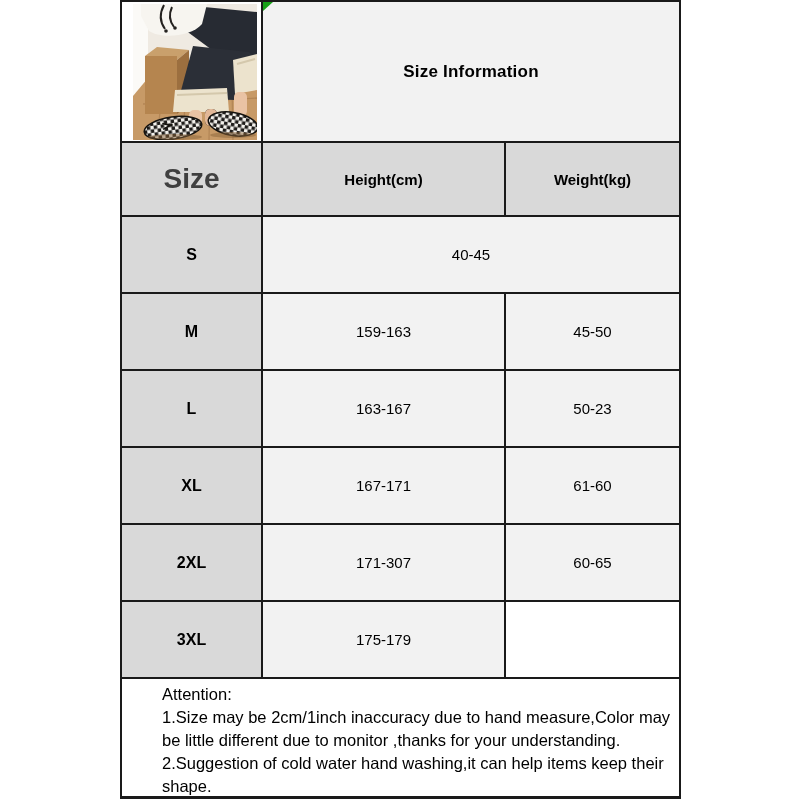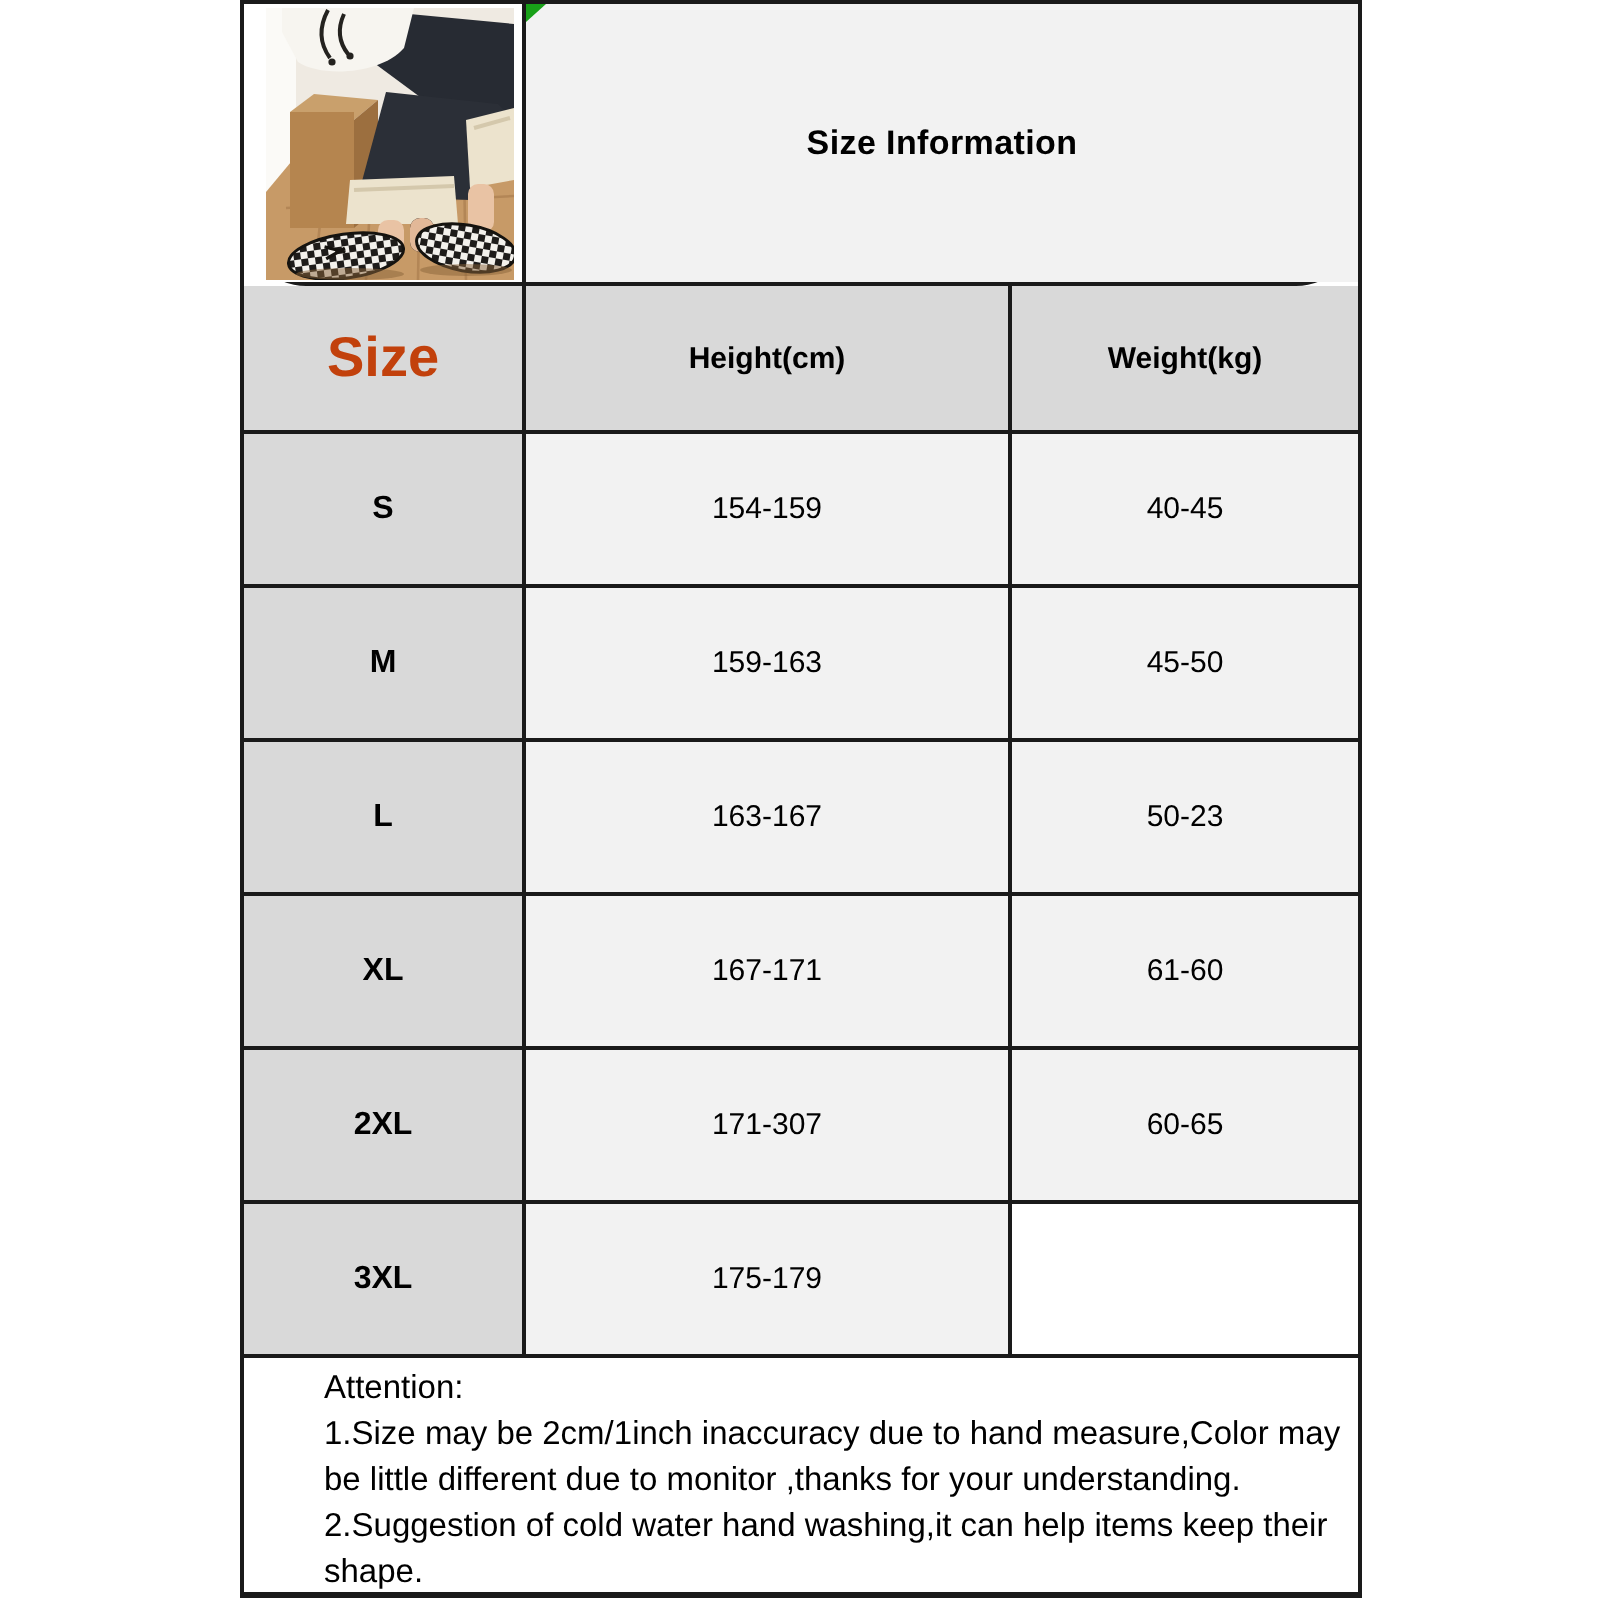--- a/index.html
+++ b/index.html
@@ -30,21 +30,21 @@
     background: #ffffff;
   }
   .row {
     display: flex;
     box-sizing: border-box;
     border-bottom: 2px solid #1a1a1a;
   }
   .row:last-child { border-bottom: none; }
 
   
-  .top-row { height: 141px; border-radius: 31px; }
+  .top-row { height: 141px; }
   .photo-cell {
     width: 141px;
     box-sizing: border-box;
     border-right: 2px solid #1a1a1a;
     background: #ffffff;
     position: relative;
   }
   .photo-cell svg {
     position: absolute;
     left: 11px;
@@ -93,21 +93,21 @@
     justify-content: center;
   }
   .c3 {
     flex: 1;
     display: flex;
     align-items: center;
     justify-content: center;
   }
   .header-row { height: 74px; }
   .header-row .c1, .header-row .c2, .header-row .c3 { background: #d9d9d9; }
-  .header-row .c1 { font-weight: bold; font-size: 28px; color:#c2410c; }
+  .header-row .c1 { font-weight: bold; font-size: 28px; color:#404040; }
   .header-row .c2, .header-row .c3 { font-weight: bold; font-size: 15px; color:#000; }
 
   .data-row { height: 77px; }
   .data-row .c1 {
     background: #d9d9d9;
     font-weight: bold;
     font-size: 16px;
     color: #000;
   }
   .data-row .c2, .data-row .c3 {
@@ -199,21 +199,20 @@
     </div>
 
     <div class="row header-row">
       <div class="c1">Size</div>
       <div class="c2">Height(cm)</div>
       <div class="c3">Weight(kg)</div>
     </div>
 
     <div class="row data-row">
       <div class="c1">S</div>
-      <div class="c2">154-159</div>
       <div class="c3">40-45</div>
     </div>
     <div class="row data-row">
       <div class="c1">M</div>
       <div class="c2">159-163</div>
       <div class="c3">45-50</div>
     </div>
     <div class="row data-row">
       <div class="c1">L</div>
       <div class="c2">163-167</div>

